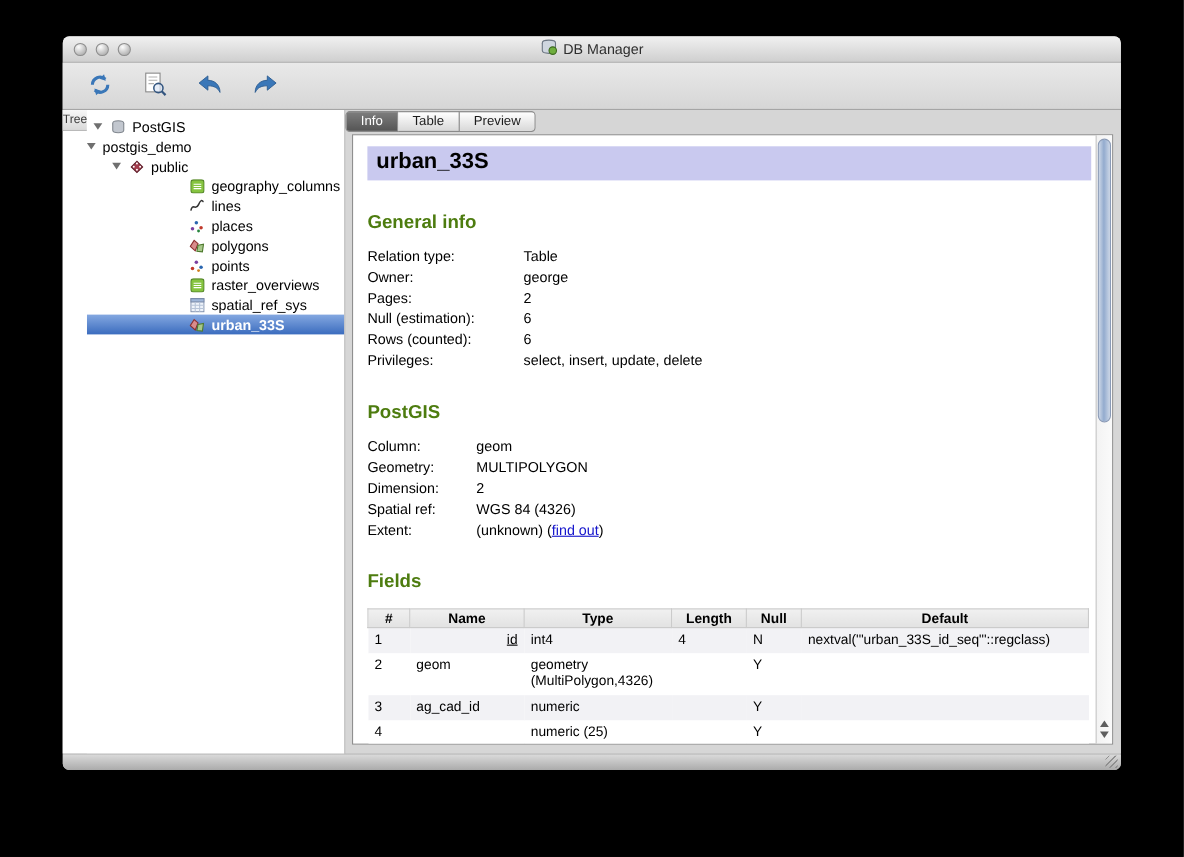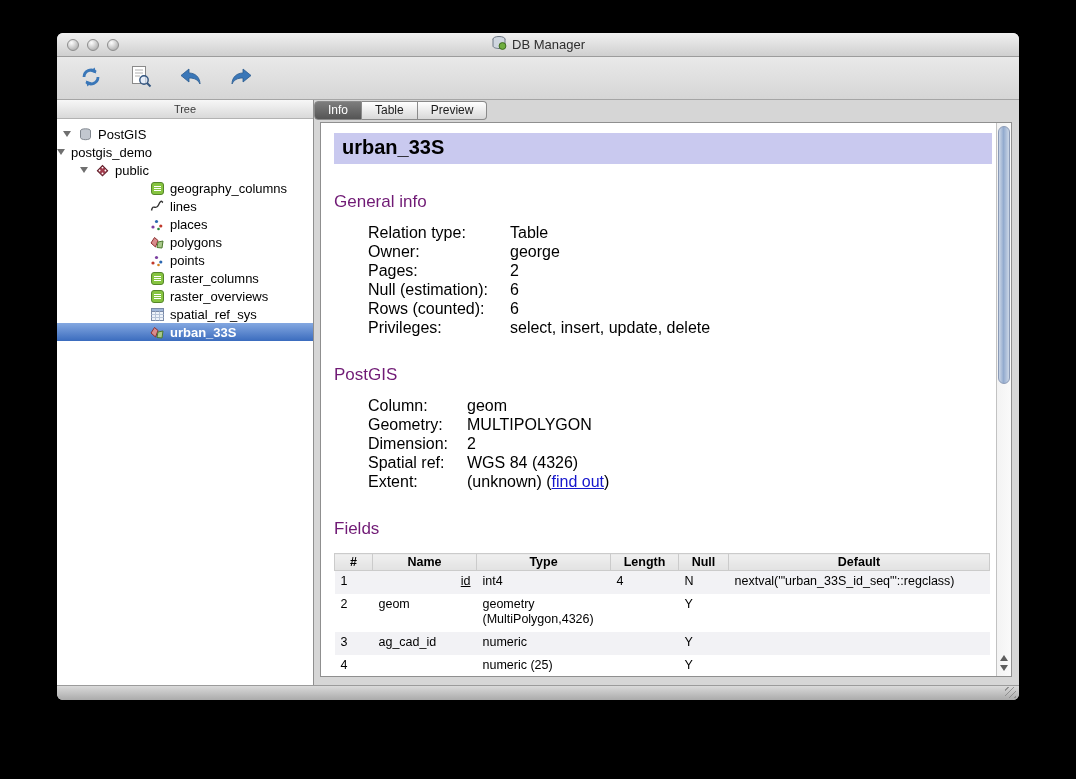--- a/index.html
+++ b/index.html
@@ -45,21 +45,21 @@
     width: 32px; height: 32px; border: none; background: transparent;
     display: flex; align-items: center; justify-content: center;
     border-radius: 5px; cursor: default;
   }
   
   .main { flex: 1 1 auto; display: flex; min-height: 0; }
   .left-panel {
     width: 257px; flex: 0 0 257px;
     background: #fff;
     border-right: 1px solid #8f8f8f;
-    display: flex; flex-direction: column;
+    display: flex; flex-direction: row;
   }
   .tree-header {
     height: 19px; flex: 0 0 19px;
     background: linear-gradient(#f7f7f7, #d9d9d9);
     border-bottom: 1px solid #b2b2b2;
     font-size: 11px; color: #3a3a3a;
     text-align: center; line-height: 18px;
   }
   .tree { flex: 1; padding-top: 6px; overflow: hidden; background: #fff; }
   .titem {
@@ -101,22 +101,22 @@
     background: #fff; border: 1px solid #8f8f8f;
     display: flex; overflow: hidden; min-height: 0;
   }
   .content-scroll { flex: 1; padding-left: 13px; padding-right: 2px; overflow: hidden; }
   .doc-title {
     margin-top: 10px; margin-right: 2px;
     background: #c9c9ef;
     font-size: 20px; font-weight: bold; color: #000;
     padding: 3px 8px 5px;
   }
-  .h2 { font-size: 17px; font-weight: normal; color: #701a75; margin: 28px 0 11px; }
-  .kv { display: flex; font-size: 16px; line-height: 19px; color: #000; margin-left: 34px; }
+  .h2 { font-size: 17px; font-weight: bold; color: #4d7c0f; margin: 28px 0 11px; }
+  .kv { display: flex; font-size: 13px; line-height: 19px; color: #000; }
   .kv .k { width: 142px; flex: 0 0 142px; }
   .pg .k { width: 99px;  flex: 0 0 99px; }
   .link { color: #1515cc; text-decoration: underline; cursor: pointer; }
   
   .fields-table { border-collapse: collapse; width: calc(100% - 4px); margin-top: 14px; table-layout: fixed; }
   .fields-table th {
     background: linear-gradient(#f0f0f0, #e2e2e2);
     border: 1px solid #cbcbcb;
     font-size: 12.5px; font-weight: bold; color: #000;
     padding: 1px 4px; text-align: center;
@@ -294,29 +294,20 @@
               <svg width="14" height="13" viewBox="0 0 14 13">
                 <circle cx="3" cy="9" r="1.6" fill="#c0392b"></circle>
                 <circle cx="6.5" cy="3.5" r="1.6" fill="#7b3fa0"></circle>
                 <circle cx="10.8" cy="8" r="1.6" fill="#2a66b0"></circle>
                 <circle cx="8.5" cy="11" r="1.3" fill="#d08020"></circle>
               </svg>
             </span>
           <span>points</span>
         </div>
 
-        <div class="titem lvl3">
-          <span class="ticon">
-              <svg width="13" height="13" viewBox="0 0 13 13">
-                <rect x="0.5" y="0.5" width="12" height="12" rx="2.5" fill="#86c440" stroke="#55862a"></rect>
-                <path d="M3 4.5h7M3 6.5h7M3 8.5h7" stroke="#fff" stroke-width="1"></path>
-              </svg>
-            </span>
-          <span>raster_columns</span>
-        </div>
 
         <div class="titem lvl3">
           <span class="ticon">
               <svg width="13" height="13" viewBox="0 0 13 13">
                 <rect x="0.5" y="0.5" width="12" height="12" rx="2.5" fill="#86c440" stroke="#55862a"></rect>
                 <path d="M3 4.5h7M3 6.5h7M3 8.5h7" stroke="#fff" stroke-width="1"></path>
               </svg>
             </span>
           <span>raster_overviews</span>
         </div>

